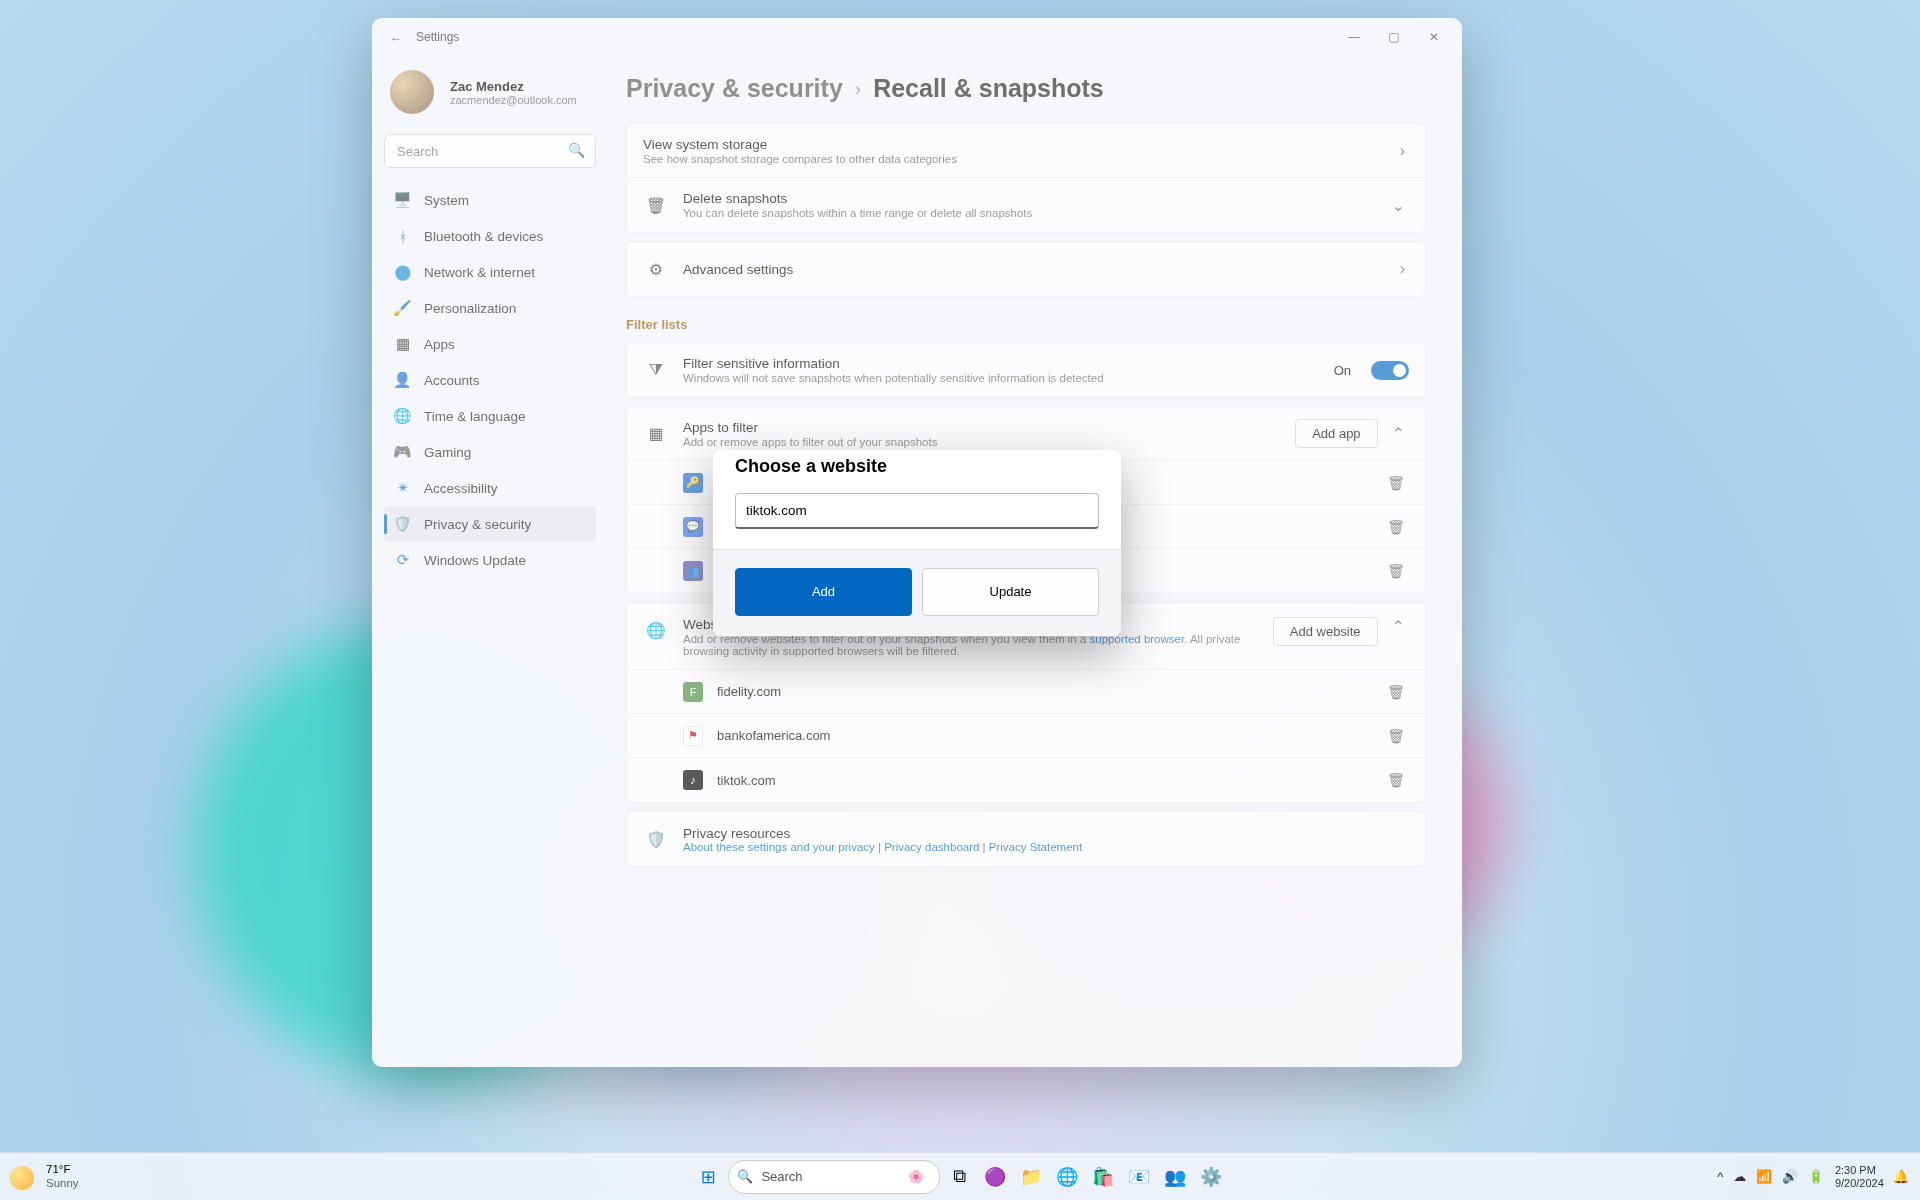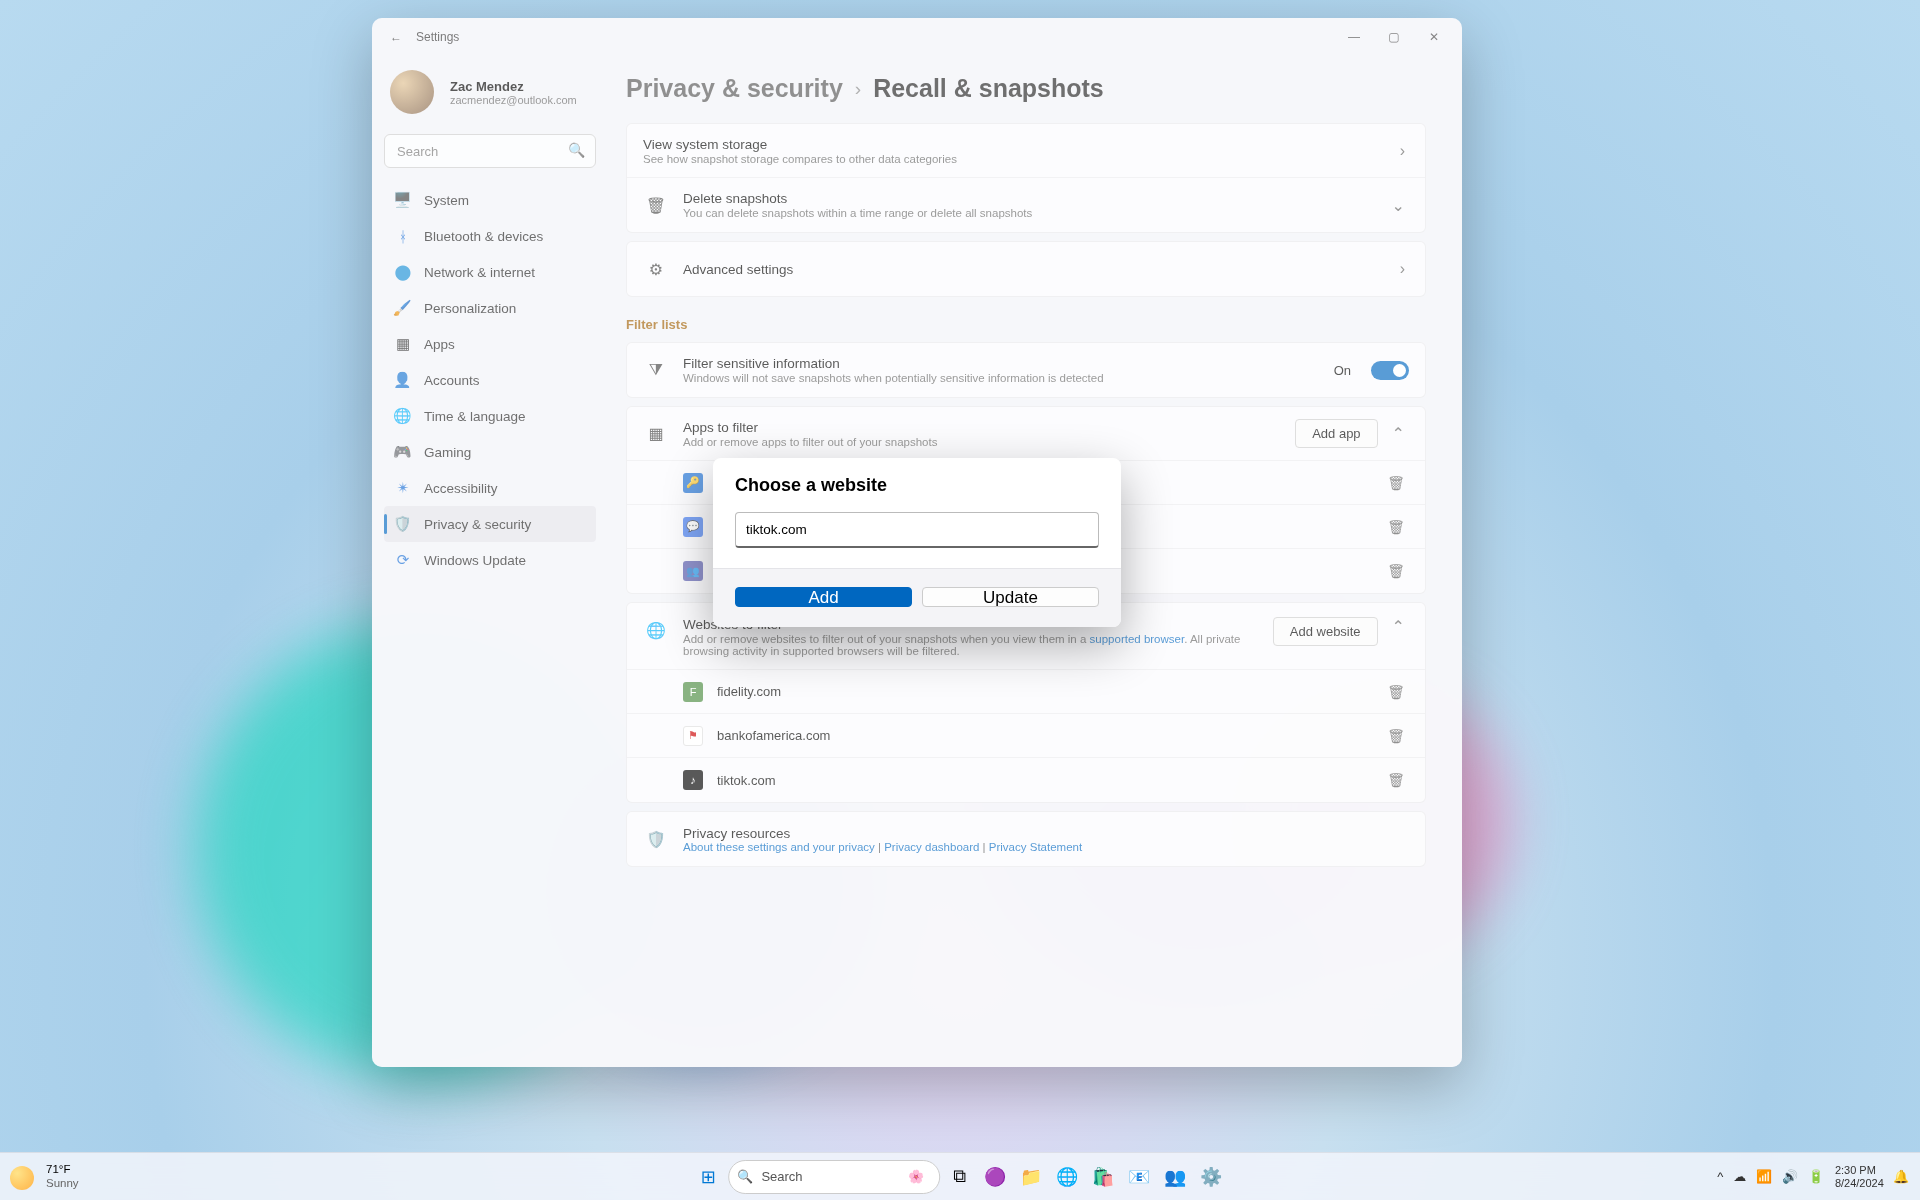--- a/index.html
+++ b/index.html
@@ -71,25 +71,25 @@
 .list-item:last-child { border-bottom:none; }
 .li-icon { width:20px; height:20px; margin-right:14px; border-radius:3px; display:flex; align-items:center; justify-content:center; font-size:11px; color:#fff; }
 .li-text { flex:1; font-size:13px; }
 .trash { color:#555; cursor:pointer; padding:2px 4px; }
 
 .privacy-links { font-size:11.5px; color:#555; }
 .privacy-links a { color:#0067c0; text-decoration:none; }
 
 .modal-shade { position:absolute; inset:0; background:rgba(255,255,255,.35); border-radius:10px; display:flex; align-items:center; justify-content:center; pointer-events:none; }
 .modal { width:408px; background:#fff; border-radius:8px; box-shadow:0 18px 50px rgba(0,0,0,.32); pointer-events:auto; }
-.modal-top { padding:17px 22px 20px; }
+.modal-top { padding:6px 22px 20px; }
 .modal-title { font-weight:600; font-size:18px; margin-bottom:16px; }
 .modal input { width:100%; height:36px; border:1px solid #bbb; border-bottom:2px solid #666; border-radius:4px; padding:0 10px; font-size:13.5px; }
 .modal-foot { display:flex; gap:10px; padding:18px 22px 20px; background:#f4f4f7; border-radius:0 0 8px 8px; border-top:1px solid #e4e4e8; }
-.m-btn { flex:1; height:20px; border-radius:4px; font-size:17px; cursor:pointer; border:1px solid #ccc; background:#fdfdfd; }
+.m-btn { flex:1; height:48px; border-radius:4px; font-size:13px; cursor:pointer; border:1px solid #ccc; background:#fdfdfd; }
 .m-btn.primary { background:#0067c0; border-color:#0067c0; color:#fff; }
 
 .taskbar {
   position:absolute; left:0; bottom:0; width:100%; height:48px;
   background:rgba(240,244,250,0.88); backdrop-filter:blur(12px);
   border-top:1px solid rgba(0,0,0,0.07);
   display:flex; align-items:center; padding:0 10px;
 }
 .tb-left { display:flex; align-items:flex-end; gap:12px; }
 .weather-ico { width:24px; height:24px; border-radius:50%; background:radial-gradient(circle at 30% 30%,#ffe48a,#ffb347); }
@@ -345,17 +345,17 @@
     <div class="task-ico">⚙️</div>
   </div>
   <div class="tb-right">
     <span class="tray-ico">^</span>
     <span class="tray-ico">☁</span>
     <span class="tray-ico">📶</span>
     <span class="tray-ico">🔊</span>
     <span class="tray-ico">🔋</span>
     <div class="clock">
       <div>2:30 PM</div>
-      <div>8/24/2024</div>
+      <div>9/20/2024</div>
     </div>
     <span class="tray-ico">🔔</span>
   </div>
 </div>
 
 </body></html>

